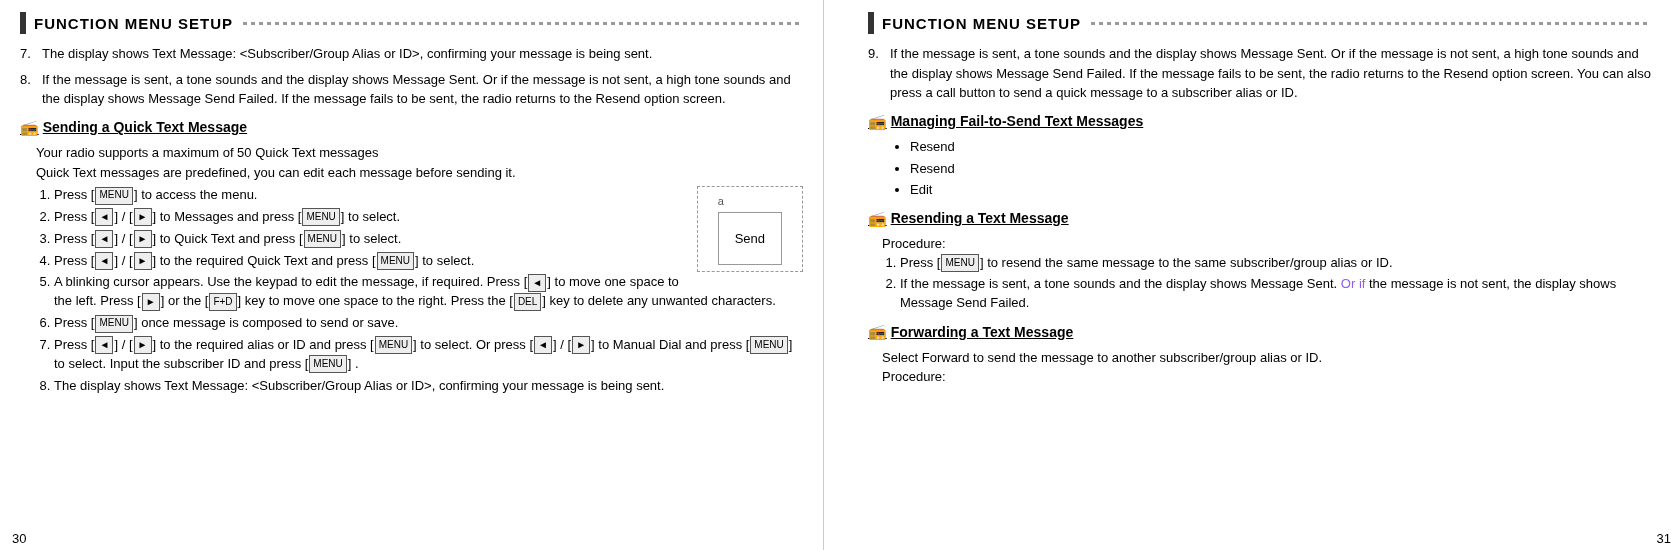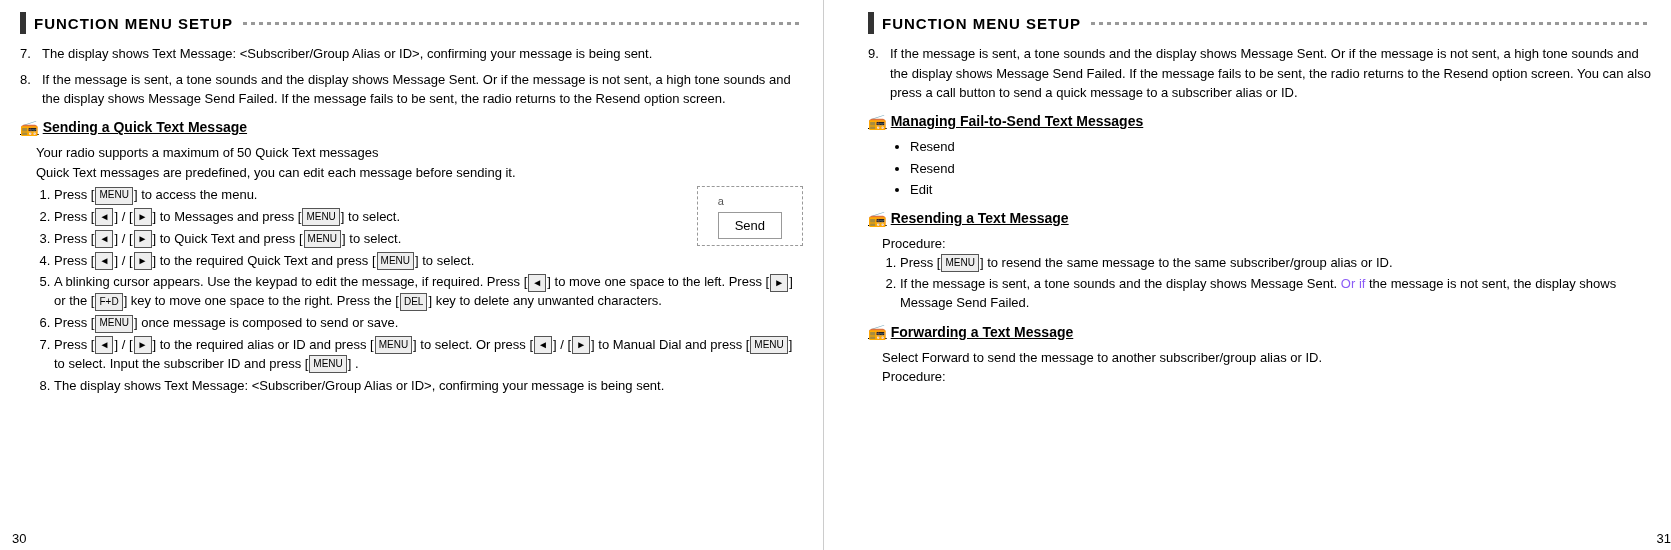--- a/index.html
+++ b/index.html
@@ -109,21 +109,21 @@
       align-items: center;
       min-width: 100px;
     }
     .send-box-top-label {
       font-size: 11px;
       color: #555;
       align-self: flex-start;
     }
     .send-box-main {
       border: 1px solid #999;
-      padding: 3px 16px;
+      padding: 16px 16px;
       margin-top: 2px;
       font-size: 13px;
       background: #fff;
     }
     .page-num {
       font-size: 13px;
       font-weight: normal;
       position: absolute;
       bottom: 4px;
     }

